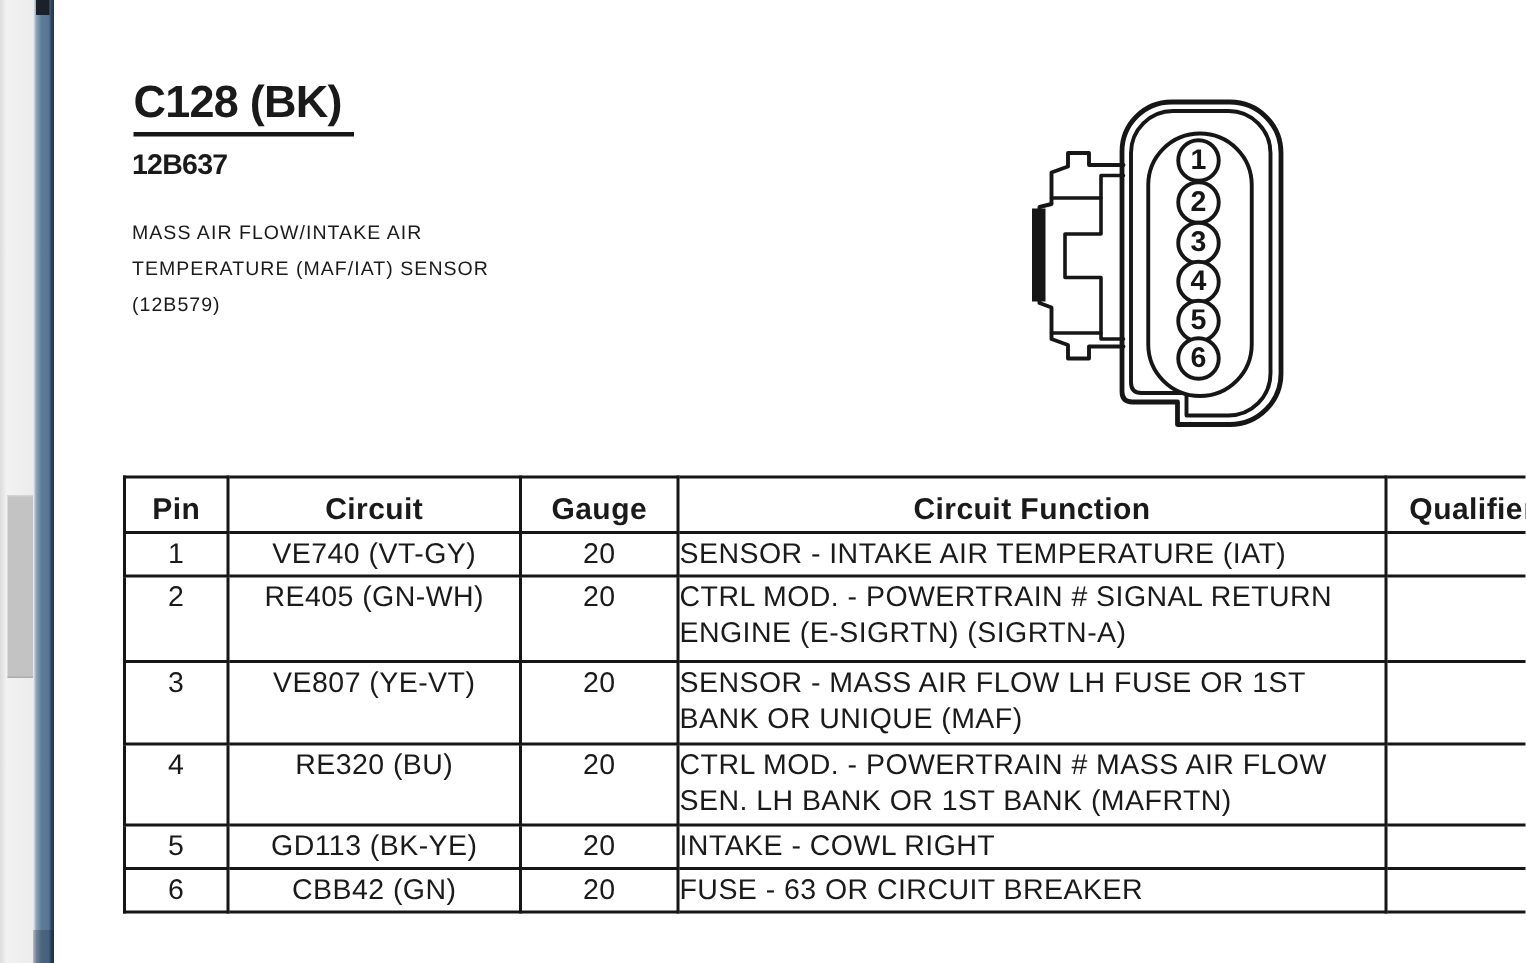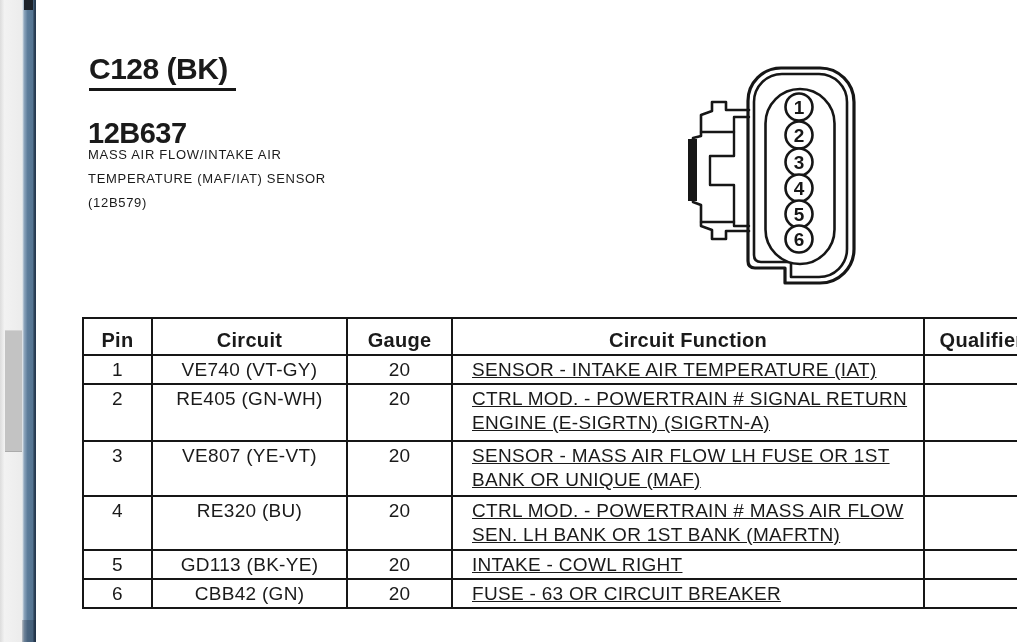--- a/index.html
+++ b/index.html
@@ -34,22 +34,22 @@
   }
   .page{position:absolute;left:36px;top:0;width:981px;height:642px;background:#fff;}
 
   .connector-title{
     position:absolute;left:53px;top:52px;
     font-size:30px;font-weight:bold;letter-spacing:-.5px;
     border-bottom:3px solid #161616;padding:0 8px 2px 0;
     display:inline-block;
   }
   .part-number{
-    position:absolute;left:52px;top:117px;
-    font-size:29px;font-weight:bold;letter-spacing:-.5px;
+    position:absolute;left:52px;top:100px;
+    font-size:19px;font-weight:bold;letter-spacing:-.5px;
   }
   .descr{
     position:absolute;left:52px;top:143px;
     font-size:13px;line-height:24px;letter-spacing:.7px;
     white-space:pre;
   }
 
   
   .connector-svg{position:absolute;left:645px;top:55px;}
 
@@ -64,21 +64,21 @@
     vertical-align:top;
     padding:2px 3px 1px 3px;
     line-height:24px;
     overflow:hidden;
   }
   .pin-table th{
     font-size:20px;font-weight:bold;text-align:center;
     padding-top:9px;line-height:25px;
   }
   .pin-table td.c-center{text-align:center;}
-  .pin-table td.c-func{text-align:left;padding-left:19px;white-space:pre-line;text-decoration:underline;}
+  .pin-table td.c-func{text-align:left;padding-left:0;white-space:pre-line;}
   tr.h-row{height:31px;}
   tr.r-0{height:29px;}
   tr.r-1{height:57px;}
   tr.r-2{height:55px;}
   tr.r-3{height:54px;}
   tr.r-4{height:27px;}
   tr.r-5{height:27px;}
 </style>
 </head>
 <body>

